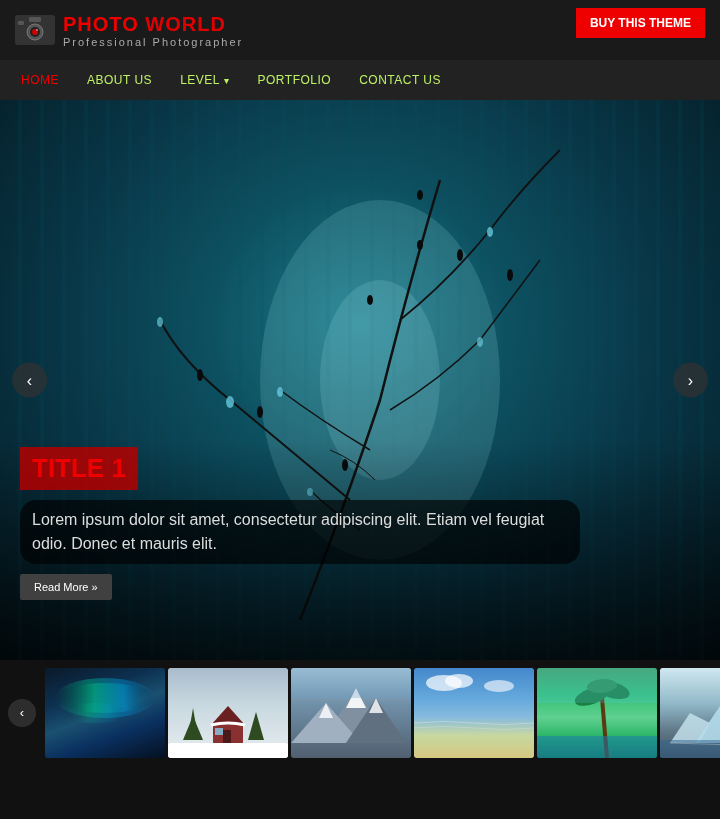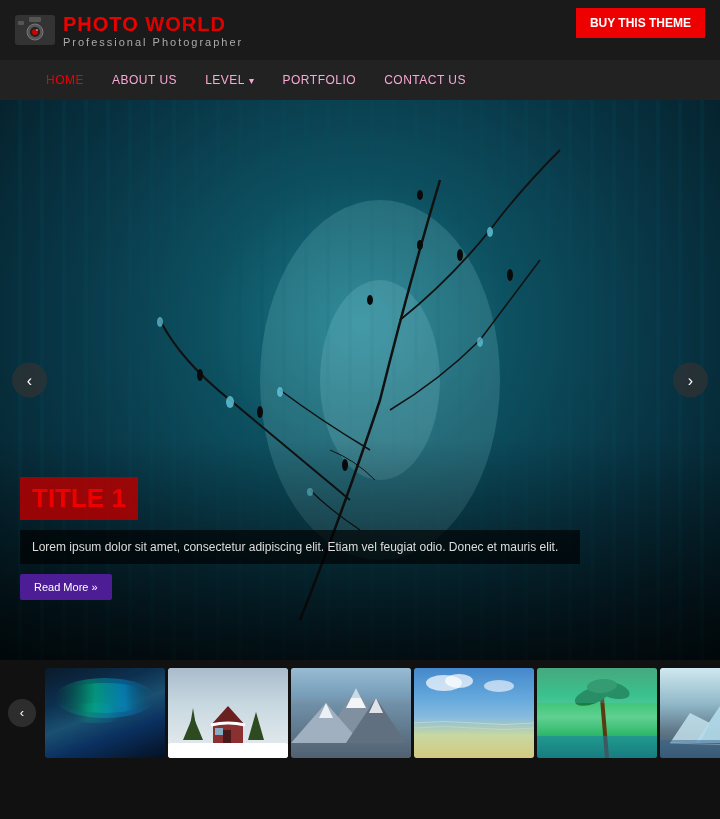--- a/index.html
+++ b/index.html
@@ -53,25 +53,25 @@
       font-weight: bold;
       cursor: pointer;
       border-radius: 0;
     }
 
     
     nav {
       background: #222;
       display: flex;
       align-items: center;
-      padding: 0 32px;
+      padding: 0 7px;
       height: 40px;
     }
     nav a {
-      color: #f9a8d4;
+      color: #bef264;
       text-decoration: none;
       font-size: 12px;
       padding: 0 14px;
       height: 40px;
       display: flex;
       align-items: center;
       letter-spacing: 0.5px;
       text-transform: uppercase;
     }
     nav a.active { color: #e00; }
@@ -149,28 +149,29 @@
       background: rgba(180,0,0,0.85);
       color: #e00;
       font-size: 26px;
       font-weight: bold;
       padding: 6px 12px;
       margin-bottom: 10px;
     }
     .slide-desc {
       background: rgba(0,0,0,0.65);
       color: #ddd;
-      font-size: 12px;
+      font-size: 16px;
       padding: 8px 12px;
       line-height: 1.5;
       max-width: 560px;
       margin-bottom: 10px;
+      border-radius: 16px;
     }
     .read-more {
-      background: #4c1d95;
+      background: #404040;
       color: white;
       border: none;
       padding: 7px 14px;
       font-size: 11px;
       cursor: pointer;
       border-radius: 2px;
     }
 
     
     .thumb-strip {

